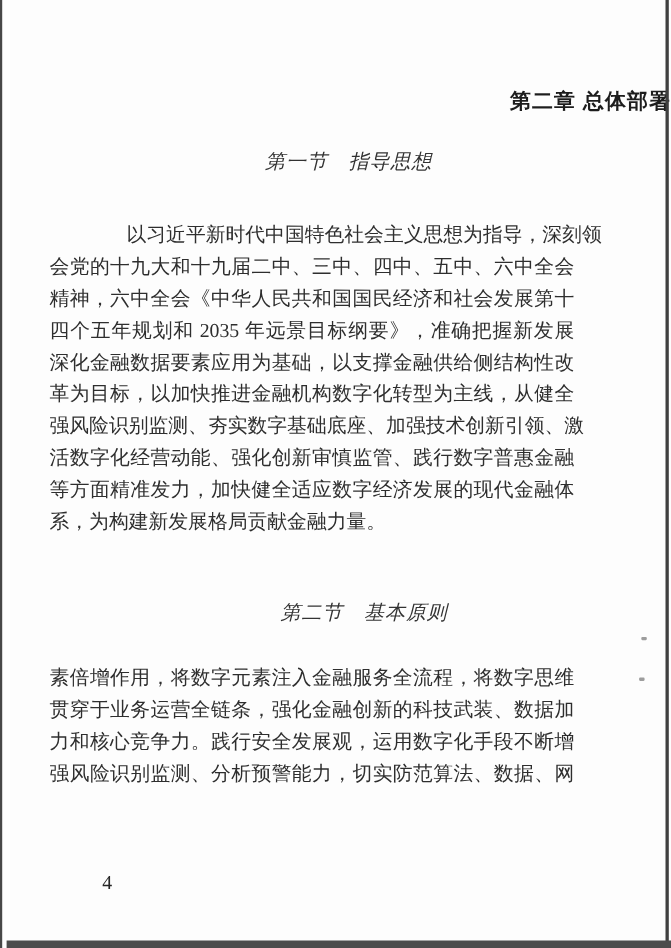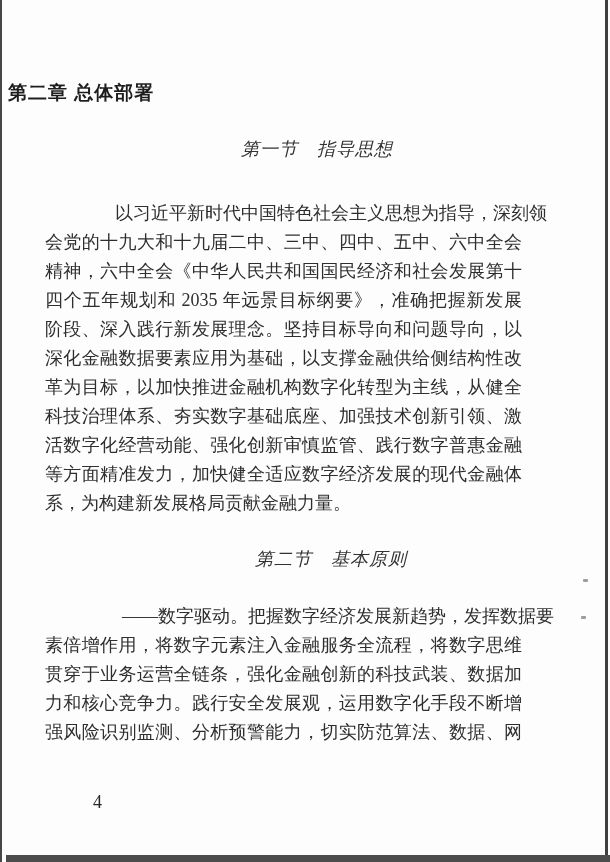--- a/index.html
+++ b/index.html
@@ -26,21 +26,21 @@
   .speck-1 { left: 583px; top: 579px; width: 5px; height: 3px; }
   .speck-2 { left: 581px; top: 616px; width: 5px; height: 3px; }
 
   
   .chapter-title {
     position: absolute;
     left: 0; right: 0;
     top: 81px;
     margin: 0;
     padding-left: 8px;
-    text-align: left;
+    text-align: right;
     font-size: 19px;
     line-height: 24px;
     font-weight: bold;
     color: #1d1d1d;
     letter-spacing: 1px;
     white-space: pre;
     font-family: "Liberation Sans", "DejaVu Sans", sans-serif;
   }
   .section-title {
     position: absolute;
@@ -48,20 +48,21 @@
     margin: 0;
     padding-left: 8px;
     text-align: center;
     font-size: 18px;
     line-height: 24px;
     font-weight: normal;
     font-style: italic; 
     color: #323232;
     letter-spacing: 1px;
     white-space: pre;
+    font-family: Liberation Mono, monospace;
   }
   .s1 { top: 137px; }
   .s2 { top: 547px; margin-left: 28px; }
 
   
   .para {
     position: absolute;
     left: 45px;
     width: 477px;
     font-size: 18px;
@@ -97,33 +98,31 @@
 
   <h1 class="chapter-title">第二章 总体部署</h1>
 
   <h2 class="section-title s1">第一节　指导思想</h2>
 
   <div class="para p1">
       <div class="text-line first">以习近平新时代中国特色社会主义思想为指导，深刻领</div>
       <div class="text-line">会党的十九大和十九届二中、三中、四中、五中、六中全会</div>
       <div class="text-line">精神，六中全会《中华人民共和国国民经济和社会发展第十</div>
       <div class="text-line">四个五年规划和 2035 年远景目标纲要》，准确把握新发展</div>
-      <div class="text-line">阶段、深入践行新发展理念。坚持目标导向和问题导向，以</div>
       <div class="text-line">深化金融数据要素应用为基础，以支撑金融供给侧结构性改</div>
       <div class="text-line">革为目标，以加快推进金融机构数字化转型为主线，从健全</div>
-      <div class="text-line">科技治理体系、夯实数字基础底座、加强技术创新引领、激</div>
+      <div class="text-line">强风险识别监测、夯实数字基础底座、加强技术创新引领、激</div>
       <div class="text-line">活数字化经营动能、强化创新审慎监管、践行数字普惠金融</div>
       <div class="text-line">等方面精准发力，加快健全适应数字经济发展的现代金融体</div>
       <div class="text-line last">系，为构建新发展格局贡献金融力量。</div>
     </div>
 
   <h2 class="section-title s2">第二节　基本原则</h2>
 
   <div class="para p2">
-      <div class="text-line first">——数字驱动。把握数字经济发展新趋势，发挥数据要</div>
       <div class="text-line">素倍增作用，将数字元素注入金融服务全流程，将数字思维</div>
       <div class="text-line">贯穿于业务运营全链条，强化金融创新的科技武装、数据加</div>
       <div class="text-line">力和核心竞争力。践行安全发展观，运用数字化手段不断增</div>
       <div class="text-line last">强风险识别监测、分析预警能力，切实防范算法、数据、网</div>
     </div>
 
   <div class="page-number">4</div>
 
   <div class="edge edge-left"></div>
   <div class="edge edge-right"></div>

